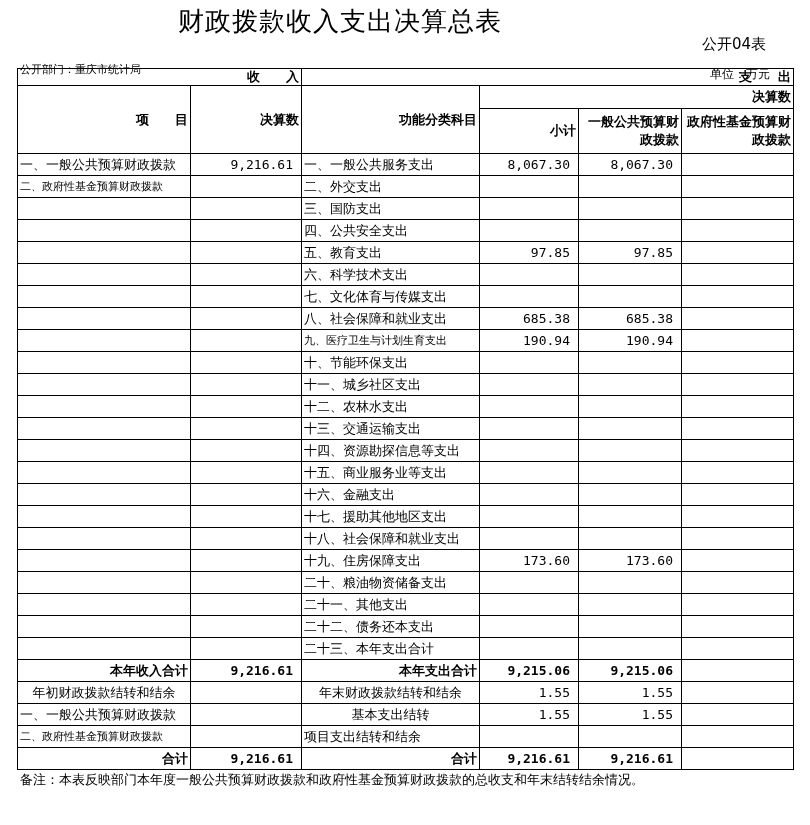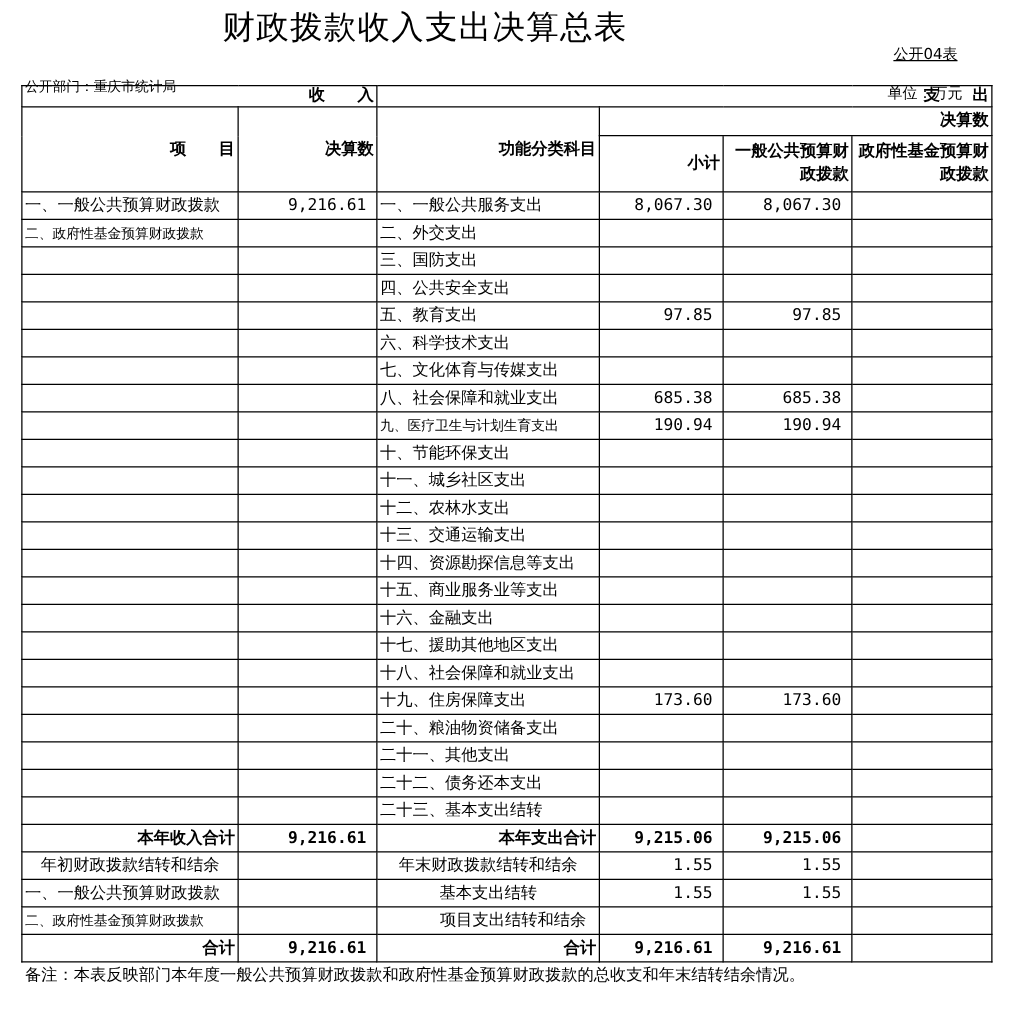--- a/index.html
+++ b/index.html
@@ -1,31 +1,31 @@
 <!DOCTYPE html>
 <html><head>
 <meta charset="utf-8">
 <style>
   html, body { margin:0; padding:0; background:#ffffff; }
   body { width:810px; height:825px; position:relative; font-family:"DejaVu Sans", sans-serif; color:#000; overflow:hidden; }
   .title { position:absolute; left:0; width:680px; top:4px; text-align:center; font-family:"DejaVu Serif", serif; font-size:26px; letter-spacing:1px; }
-  .form-no { position:absolute; right:44px; top:35px; font-size:12px;text-decoration:underline; }
+  .form-no { position:absolute; right:44px; top:35px; font-size:15px; }
   .dept { position:absolute; left:20px; top:62px; font-size:11px; }
   .unit { position:absolute; right:40px; top:66px; font-size:12px; }
   table.main { position:absolute; left:17px; top:68px; border-collapse:collapse; table-layout:fixed; width:776px; }
   table.main td { border:1px solid #000; padding:0 2px; height:21px; font-size:13px; white-space:nowrap; overflow:hidden; line-height:21px; }
   .hd { font-weight:bold; text-align:right; font-size:14px; }
   .h-top { height:16px !important; line-height:16px !important; }
   .h-top2 { height:22px !important; line-height:22px !important; }
   .h-two { line-height:18px !important; white-space:normal !important; height:44px !important; }
   .num { text-align:right; font-family:"DejaVu Sans Mono", monospace; font-size:12px; padding-right:8px !important; }
   .num-b { text-align:right; font-family:"DejaVu Sans Mono", monospace; font-size:12px; font-weight:bold; padding-right:8px !important; }
   .small { font-size:11px !important;margin-top:35px; }
   .ctr { text-align:center; }
-  .rpad { text-align:right; padding-right:10px !important; }
+  .rpad { padding-right:10px !important; }
   .note { position:absolute; left:20px; top:771px; font-size:13px;text-align:right; }
 </style>
 </head>
 <body>
 
 <div class="title">财政拨款收入支出决算总表</div>
 <div class="form-no">公开04表</div>
 <div class="dept">公开部门：重庆市统计局</div>
 <div class="unit">单位：万元</div>
 
@@ -226,21 +226,21 @@
         <td></td>
         <td class="num"></td>
         <td>二十二、债务还本支出</td>
         <td class="num"></td>
         <td class="num"></td>
         <td class="num"></td>
       </tr>
       <tr>
         <td></td>
         <td class="num"></td>
-        <td>二十三、基本支出结转</td>
+        <td>二十三、本年支出合计</td>
         <td class="num"></td>
         <td class="num"></td>
         <td class="num"></td>
       </tr>
       <tr>
         <td class="hd">本年收入合计</td>
         <td class="num-b">9,216.61</td>
         <td class="hd">本年支出合计</td>
         <td class="num-b">9,215.06</td>
         <td class="num-b">9,215.06</td>

